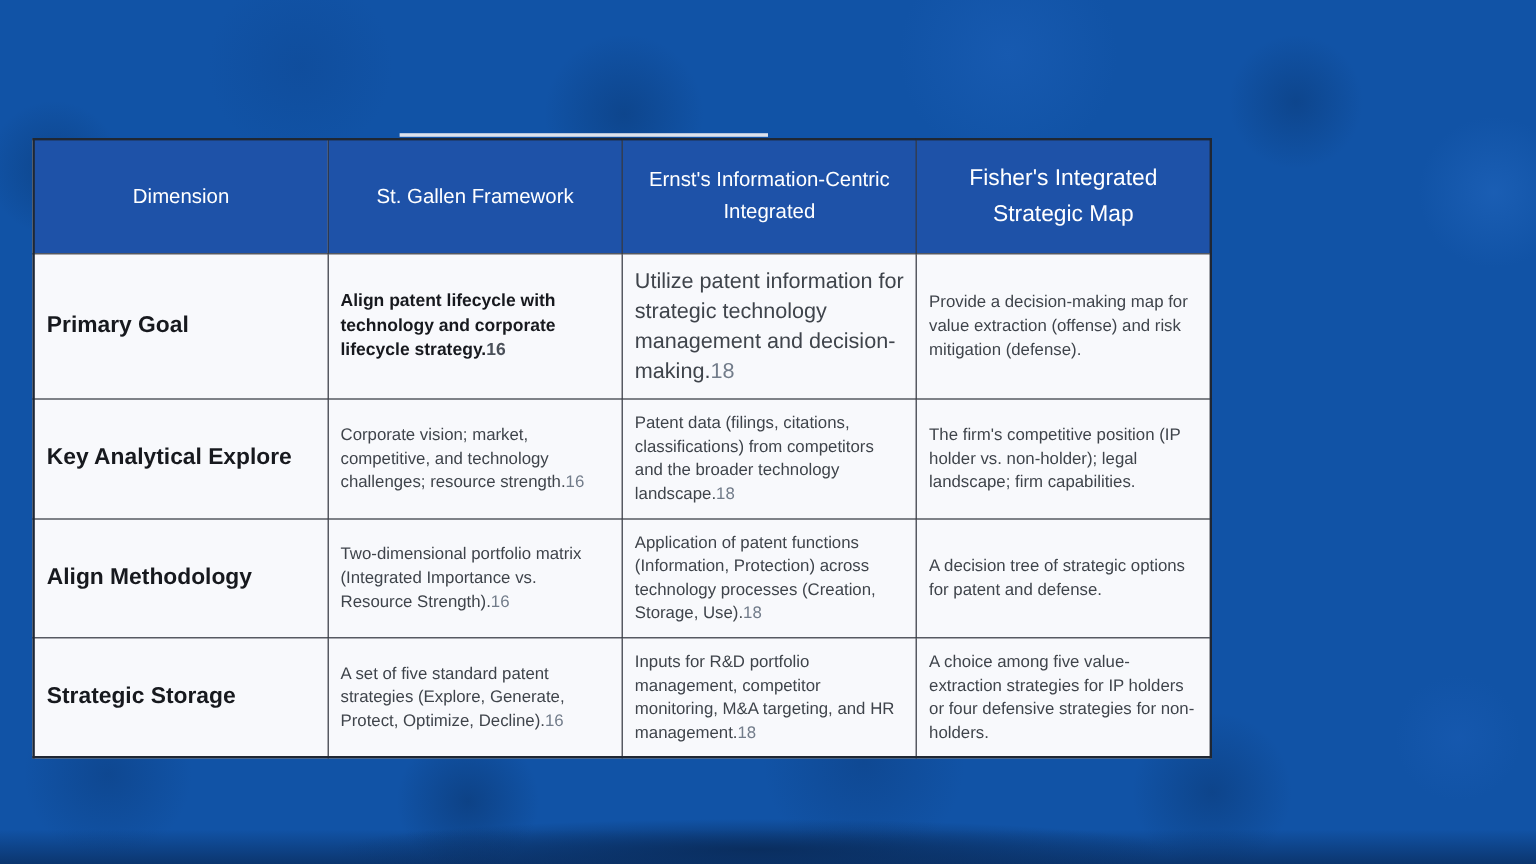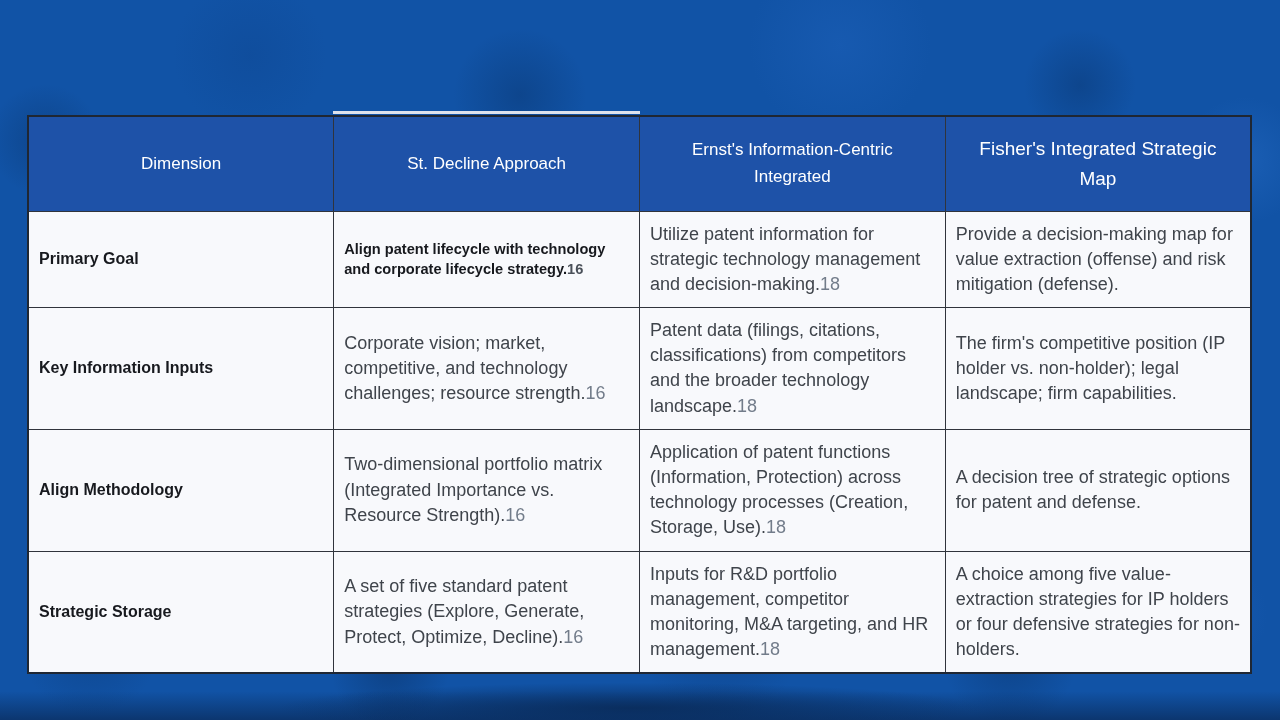--- a/index.html
+++ b/index.html
@@ -29,21 +29,21 @@
       radial-gradient(circle 130px at 840px 45px, rgba(30,98,188,0.45), transparent 70%),
       radial-gradient(circle 80px at 1080px 85px, rgba(10,56,116,0.5), transparent 70%),
       radial-gradient(circle 90px at 1245px 160px, rgba(40,110,200,0.4), transparent 70%),
       radial-gradient(circle 100px at 90px 645px, rgba(12,60,124,0.5), transparent 70%),
       radial-gradient(circle 85px at 390px 668px, rgba(10,52,108,0.55), transparent 70%),
       radial-gradient(circle 120px at 720px 635px, rgba(13,62,128,0.5), transparent 70%),
       radial-gradient(circle 95px at 1010px 660px, rgba(10,54,112,0.5), transparent 70%),
       radial-gradient(circle 75px at 1215px 615px, rgba(28,95,185,0.4), transparent 70%);
   }
   .table-wrap {
-    position: absolute; left: 27px; top: 115px; width: 1225px;
+    position: absolute; left: 27px; top: 115px; width: 983px;
   }
   .col2-highlight {
     position: absolute; top: -4px; left: 306px; width: 307px; height: 3px;
     background: var(--highlight-line);
   }
   table.cmp {
     width: 100%; border-collapse: collapse; table-layout: fixed;
     border: 2px solid var(--border-outer);
     background: var(--cell-bg);
   }
@@ -56,27 +56,27 @@
     background: var(--header-bg);
     color: var(--header-text);
     font-size: 17px; font-weight: 400;
     text-align: center; line-height: 1.55;
     height: 95px;
     padding: 8px 20px;
   }
   table.cmp thead th.hd-bold { font-weight: 400; font-size: 19px; }
   table.cmp tbody tr { height: 94px; }
   td.c-dim {
-    font-weight: 700; font-size: 16px;
+    font-weight: 700; font-size: 19px;
     color: var(--dimension-text);
     background: var(--cell-bg);
     padding-bottom: 28px;
   }
   td.c-body {
-    font-size: 18px; color: var(--body-text);
+    font-size: 14px; color: var(--body-text);
     background: var(--cell-bg);
     line-height: 1.4;
   }
   td.c-body.lg { font-size: 18px; }
   td.c-body.bold { font-weight: 700; color: var(--dimension-text); font-size: 14.6px; }
   .cite { color: var(--citation-text); }
   td.c-body.bold .cite { color: #4a5059; }
 </style>
 </head>
 <body>
@@ -86,34 +86,34 @@
   <table class="cmp">
     <colgroup>
       <col style="width:25%">
         <col style="width:25%">
         <col style="width:25%">
         <col style="width:25%">
     </colgroup>
     <thead>
       <tr>
         <th>Dimension</th>
-        <th>St. Decline Approach</th>
+        <th>St. Gallen Framework</th>
         <th>Ernst's Information-Centric Integrated</th>
         <th class="hd-bold">Fisher's Integrated Strategic Map</th>
       </tr>
     </thead>
     <tbody>
       <tr>
         <td class="c-dim">Primary Goal</td>
         <td class="c-body bold"><span>Align patent lifecycle with technology and corporate lifecycle strategy.</span><span class="cite">16</span></td>
         <td class="c-body lg"><span>Utilize patent information for strategic technology management and decision-making.</span><span class="cite">18</span></td>
         <td class="c-body"><span>Provide a decision-making map for value extraction (offense) and risk mitigation (defense).</span><span class="cite"></span></td>
       </tr>
       <tr>
-        <td class="c-dim">Key Information Inputs</td>
+        <td class="c-dim">Key Analytical Explore</td>
         <td class="c-body"><span>Corporate vision; market, competitive, and technology challenges; resource strength.</span><span class="cite">16</span></td>
         <td class="c-body"><span>Patent data (filings, citations, classifications) from competitors and the broader technology landscape.</span><span class="cite">18</span></td>
         <td class="c-body"><span>The firm's competitive position (IP holder vs. non-holder); legal landscape; firm capabilities.</span><span class="cite"></span></td>
       </tr>
       <tr>
         <td class="c-dim">Align Methodology</td>
         <td class="c-body"><span>Two-dimensional portfolio matrix (Integrated Importance vs. Resource Strength).</span><span class="cite">16</span></td>
         <td class="c-body"><span>Application of patent functions (Information, Protection) across technology processes (Creation, Storage, Use).</span><span class="cite">18</span></td>
         <td class="c-body"><span>A decision tree of strategic options for patent and defense.</span><span class="cite"></span></td>
       </tr>

